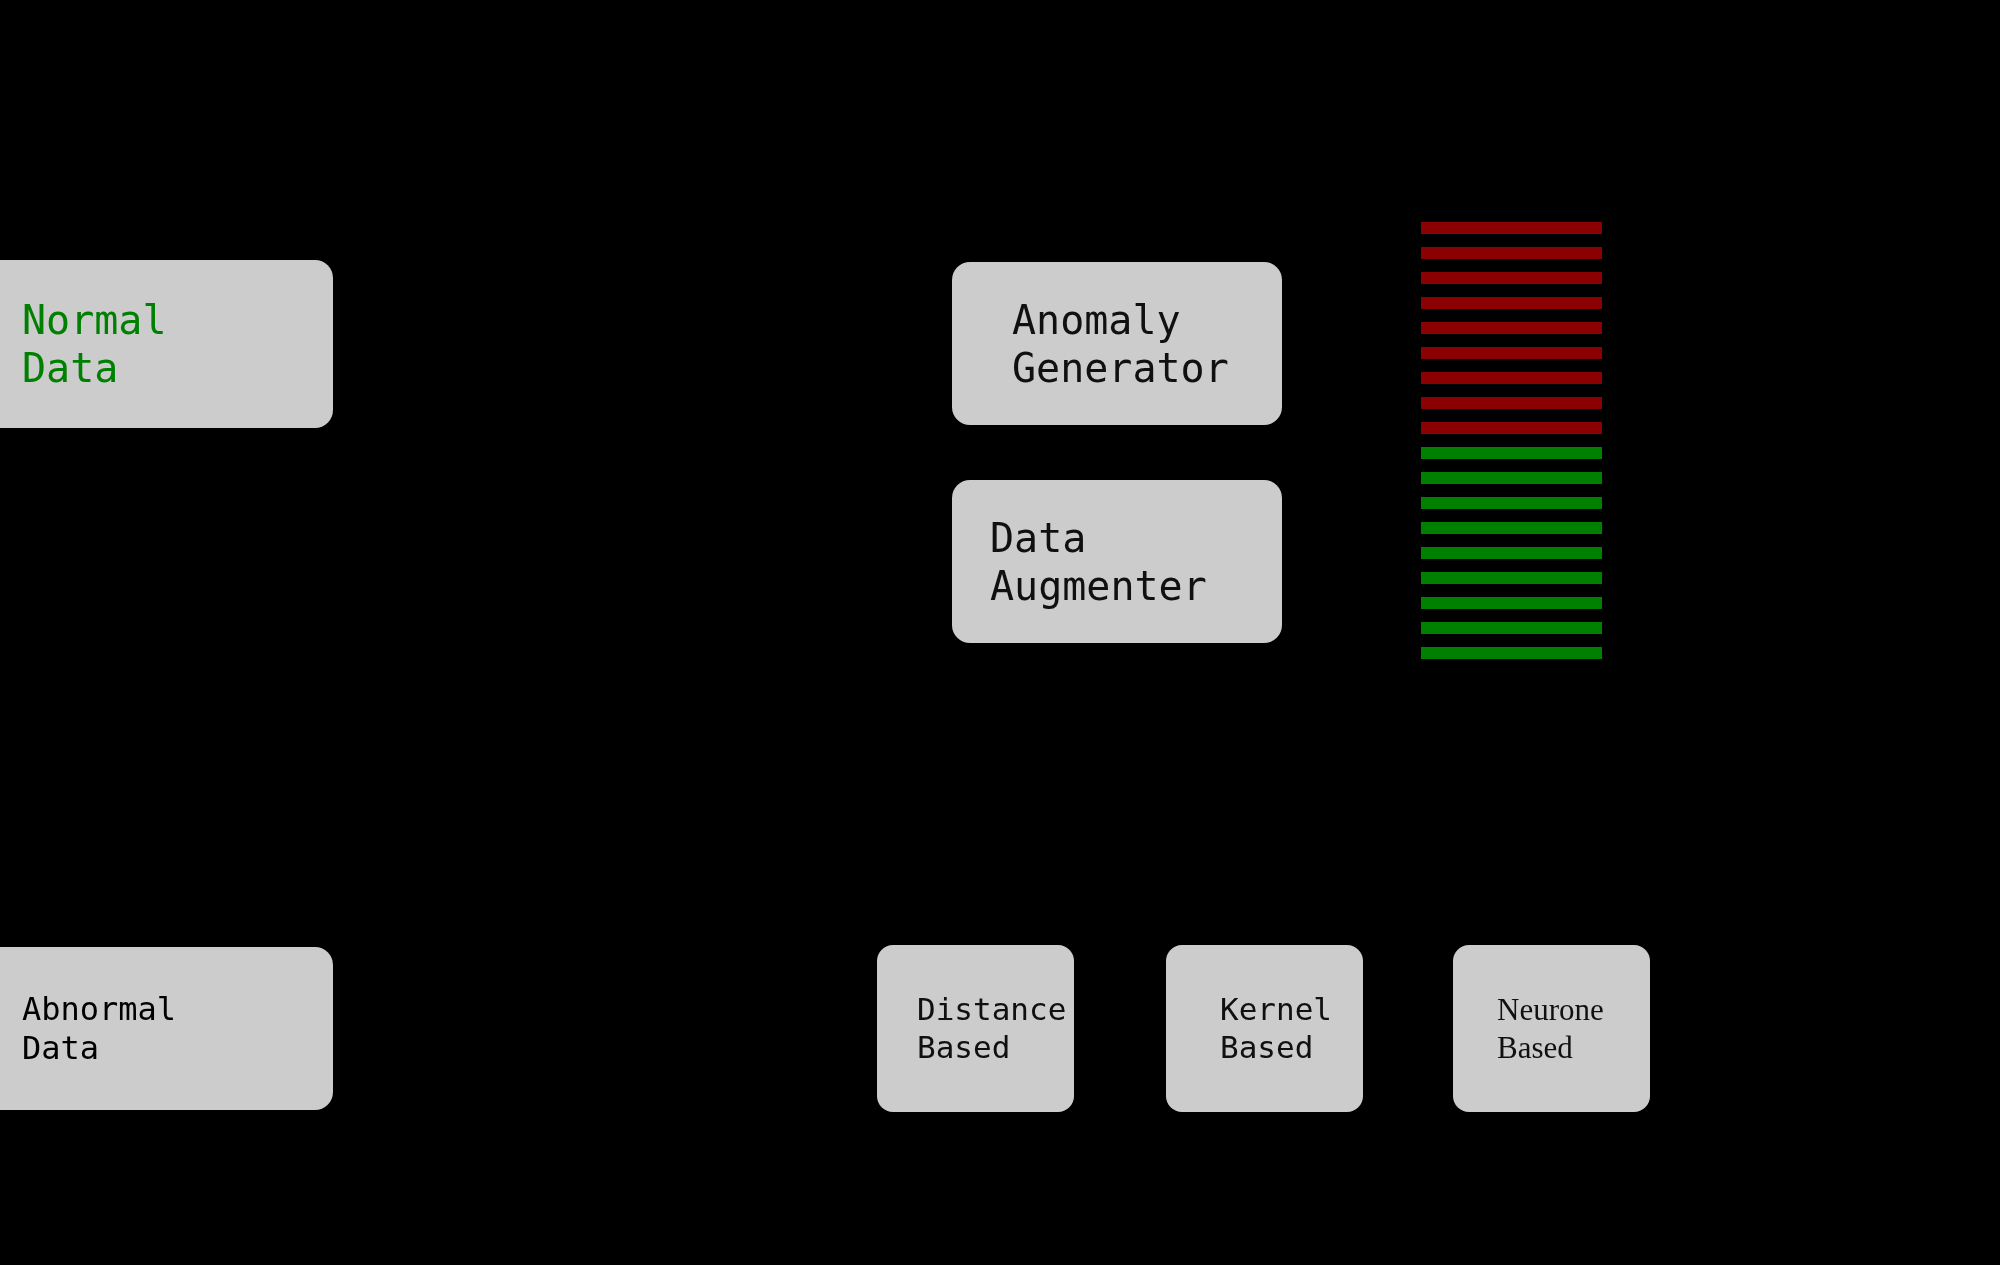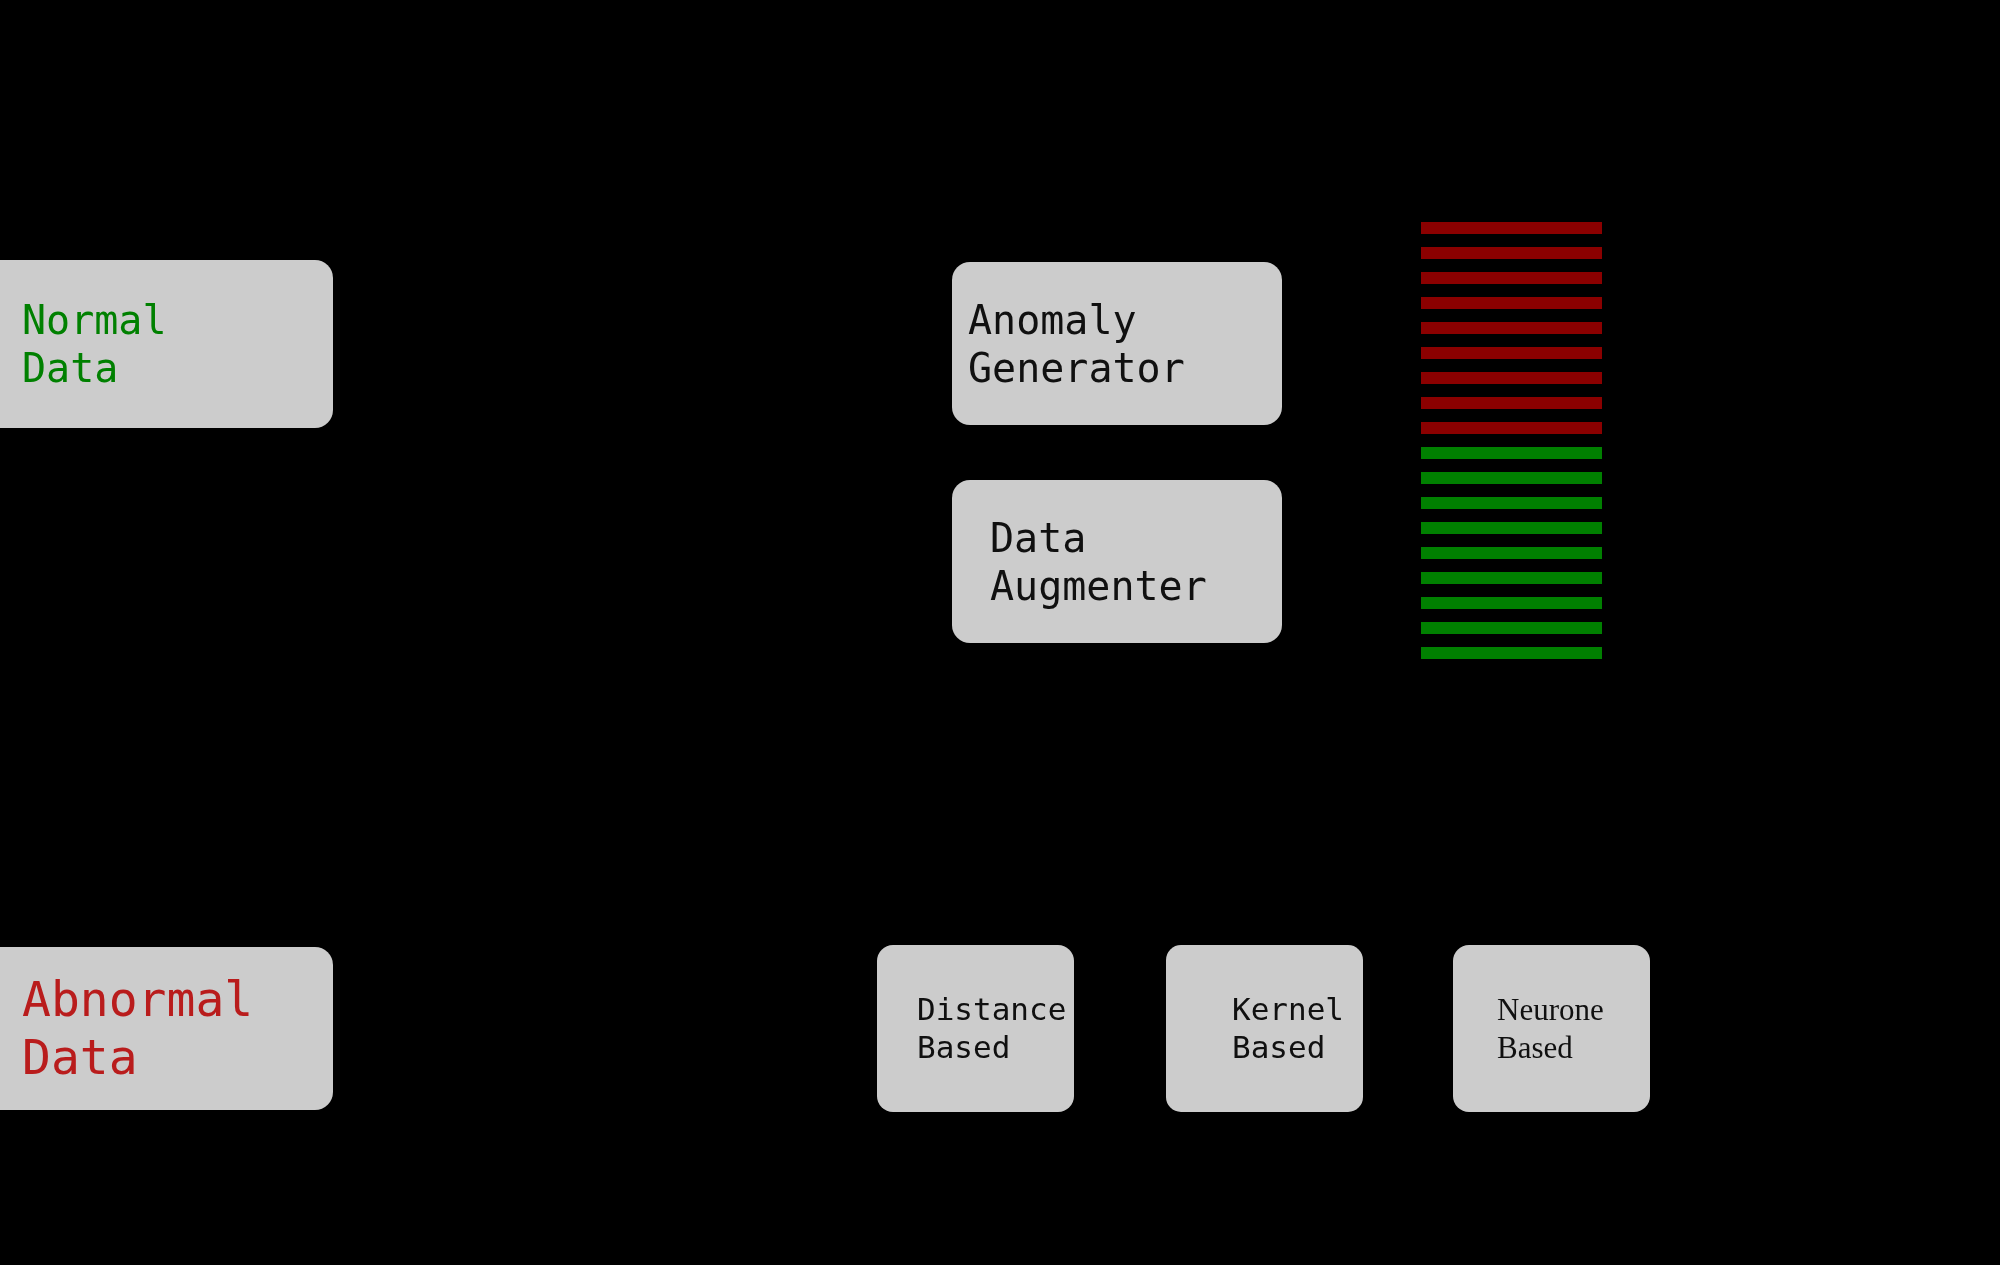--- a/index.html
+++ b/index.html
@@ -39,50 +39,50 @@
     padding-left: 52px;
   }
   #node-abnormal-data {
     left: -30px;
     top: 947px;
     width: 363px;
     height: 163px;
     padding-left: 52px;
   }
   #node-normal-data .node-label { color: #008000; font-size: 40px; }
-  #node-abnormal-data .node-label { color: #b91c1c; font-size: 48px; }
+  #node-abnormal-data .node-label { color: #000000; font-size: 32px; }
 
   
   #node-anomaly-generator {
     left: 952px;
     top: 262px;
     width: 330px;
     height: 163px;
-    padding-left: 16px;
+    padding-left: 60px;
   }
   #node-data-augmenter {
     left: 952px;
     top: 480px;
     width: 330px;
     height: 163px;
     padding-left: 38px;
   }
   #node-anomaly-generator .node-label,
   #node-data-augmenter .node-label { color: #101010; font-size: 40px; }
 
   
   .detector-box {
     top: 945px;
     width: 197px;
     height: 167px;
     border-radius: 16px;
     padding-left: 18px;
   }
   #node-distance-based { left: 877px; }
-  #node-kernel-based   { left: 1166px; padding-left: 44px; border-radius: 15px; }
+  #node-kernel-based   { left: 1166px; padding-left: 32px; }
   #node-neurone-based  { left: 1453px; padding-left: 22px; font-family: Liberation Serif, serif; }
   .detector-box .node-label { color: #101010; font-size: 31px; margin-left: 22px; }
 
   
   #bar-stack {
     position: absolute;
     left: 1421px;
     top: 222px;
     width: 181px;
     height: 455px;

